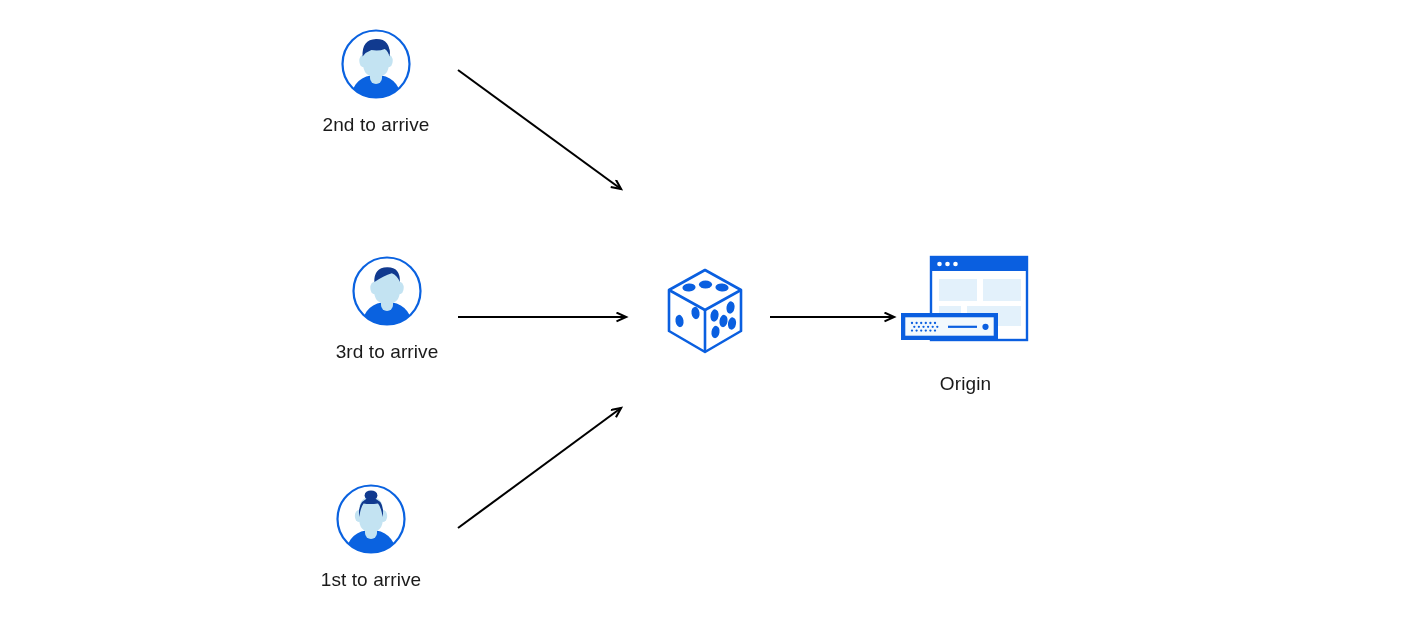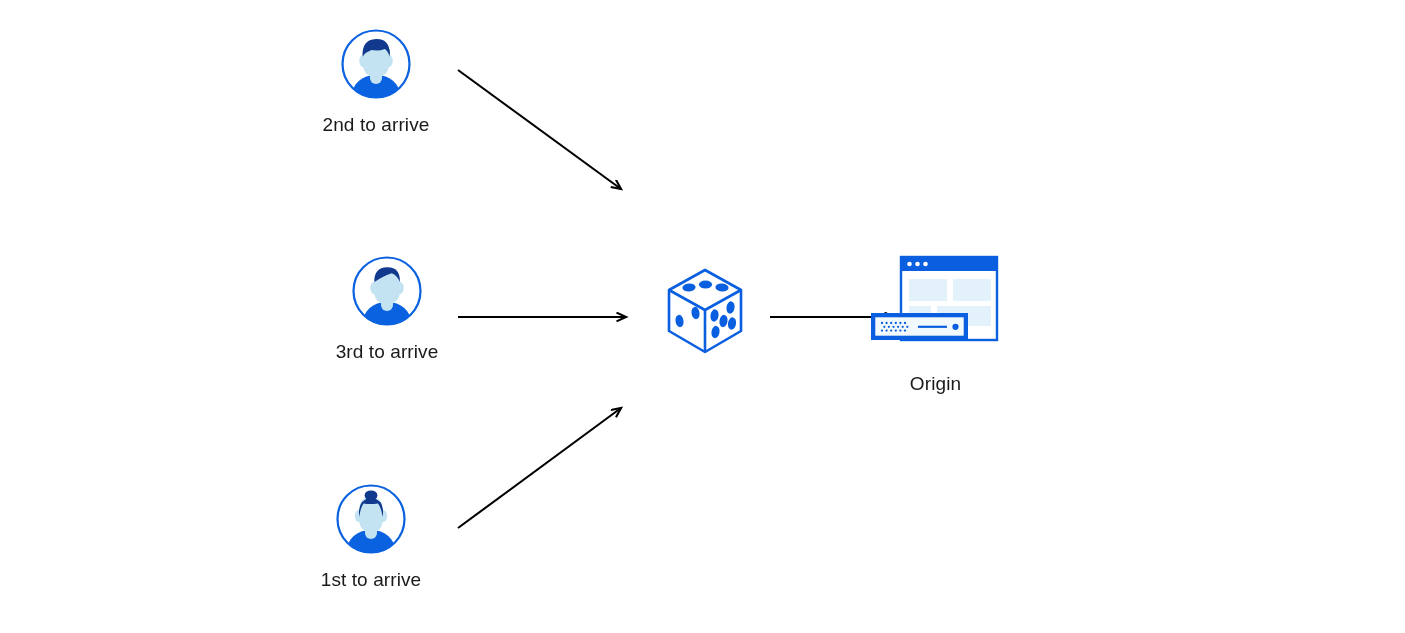--- a/index.html
+++ b/index.html
@@ -46,21 +46,21 @@
     width: 1405px;
     height: 633px;
     pointer-events: none;
   }
 
   
   #node-2nd  { left: 311px; top: 28px;  width: 130px; }
   #node-3rd  { left: 322px; top: 255px; width: 130px; }
   #node-1st  { left: 306px; top: 483px; width: 130px; }
   #node-dice { left: 660px; top: 265px; width: 90px;  }
-  #node-origin { left: 863px; top: 252px; width: 145px; justify-content: flex-end; }
+  #node-origin { left: 893px; top: 252px; width: 145px; justify-content: flex-end; }
 
   #node-2nd .node-label,
   #node-3rd .node-label,
   #node-1st .node-label { margin-top: 14px; }
   #node-origin .node-label { margin-top: 13px; }
 </style>
 </head>
 <body>
 
 <div id="canvas">

